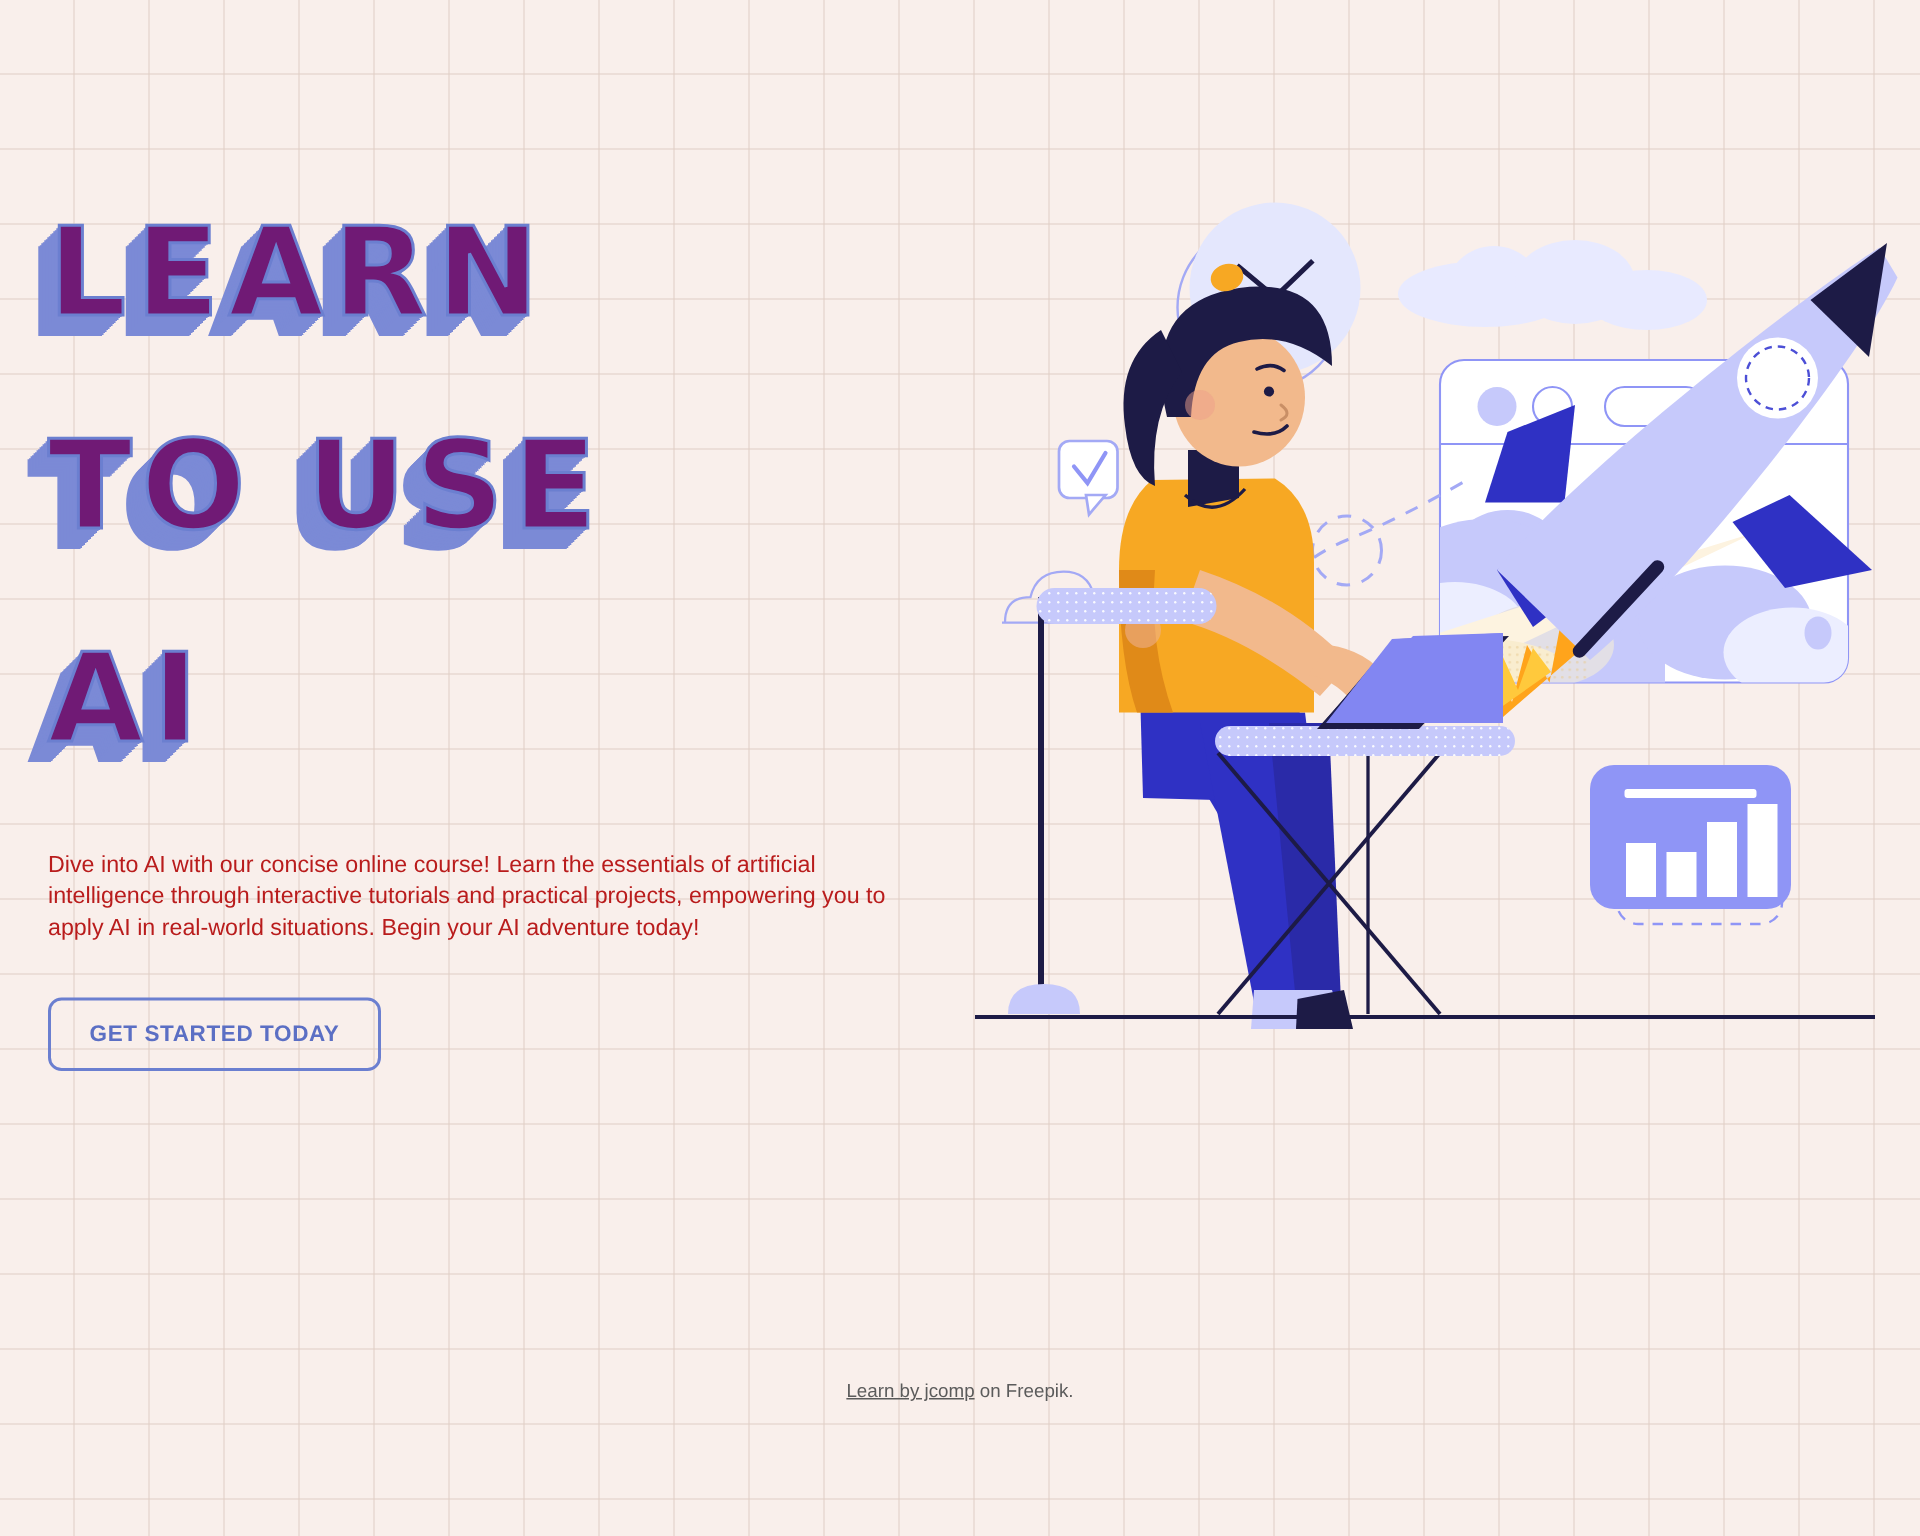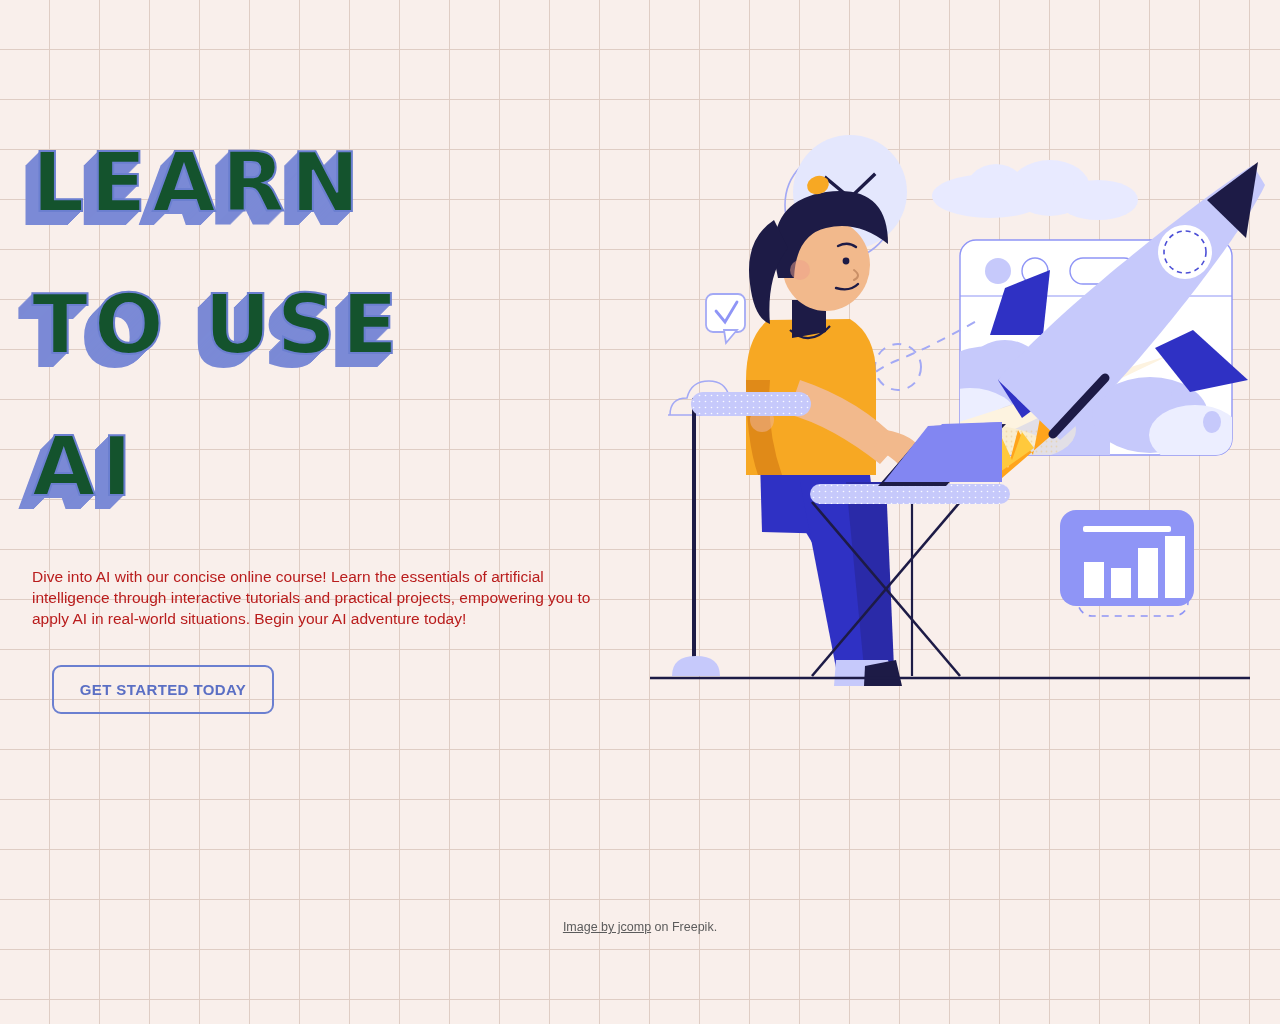--- a/index.html
+++ b/index.html
@@ -37,21 +37,21 @@
     width: 580px;
   }
 
   #headline {
     font-family: "DejaVu Sans", sans-serif;
     font-weight: bold;
     font-size: 82px;
     line-height: 142px;
     letter-spacing: 6px;
     margin: 0;
-    color: #14532d;
+    color: #701a75;
     -webkit-text-stroke: 2px #6b7fd0;
     text-shadow:
       -1px 1px 0 #7b8ad6, -2px 2px 0 #7b8ad6, -3px 3px 0 #7b8ad6,
       -4px 4px 0 #7b8ad6, -5px 5px 0 #7b8ad6, -6px 6px 0 #7b8ad6,
       -7px 7px 0 #7b8ad6, -8px 8px 0 #7b8ad6, -9px 9px 0 #7b8ad6,
       -10px 10px 0 #7b8ad6, -11px 11px 0 #7b8ad6, -12px 12px 0 #7b8ad6,
       -13px 13px 0 #7b8ad6, -14px 14px 0 #7b8ad6;
     white-space: pre-line;
     user-select: none;
   }
@@ -75,21 +75,20 @@
     background: transparent;
     color: #5b6fc4;
     font-family: "Liberation Sans", sans-serif;
     font-size: 15px;
     font-weight: bold;
     letter-spacing: 0.4px;
     cursor: pointer;
     display: flex;
     align-items: center;
     justify-content: center;
-    margin-left: 20px;
   }
 
   
   #credit {
     position: absolute;
     left: 0; right: 0; top: 920px;
     text-align: center;
     font-size: 12.5px;
     color: #5b5b5b;
   }
@@ -283,16 +282,16 @@
         <rect x="461" y="438" width="20" height="30" fill="#ffffff"></rect>
         <rect x="488" y="418" width="20" height="50" fill="#ffffff"></rect>
         <rect x="515" y="406" width="20" height="62" fill="#ffffff"></rect>
       </g>
 
       <line x1="0" y1="548" x2="600" y2="548" stroke="#1d1b46" stroke-width="2.6"></line>
     </svg>
   </div>
 
   <div id="credit">
-    <span id="credit-link">Image by jcomp</span><span> on Freepik.</span>
+    <span id="credit-link">Learn by jcomp</span><span> on Freepik.</span>
   </div>
 
 </div>
 
 </body></html>

